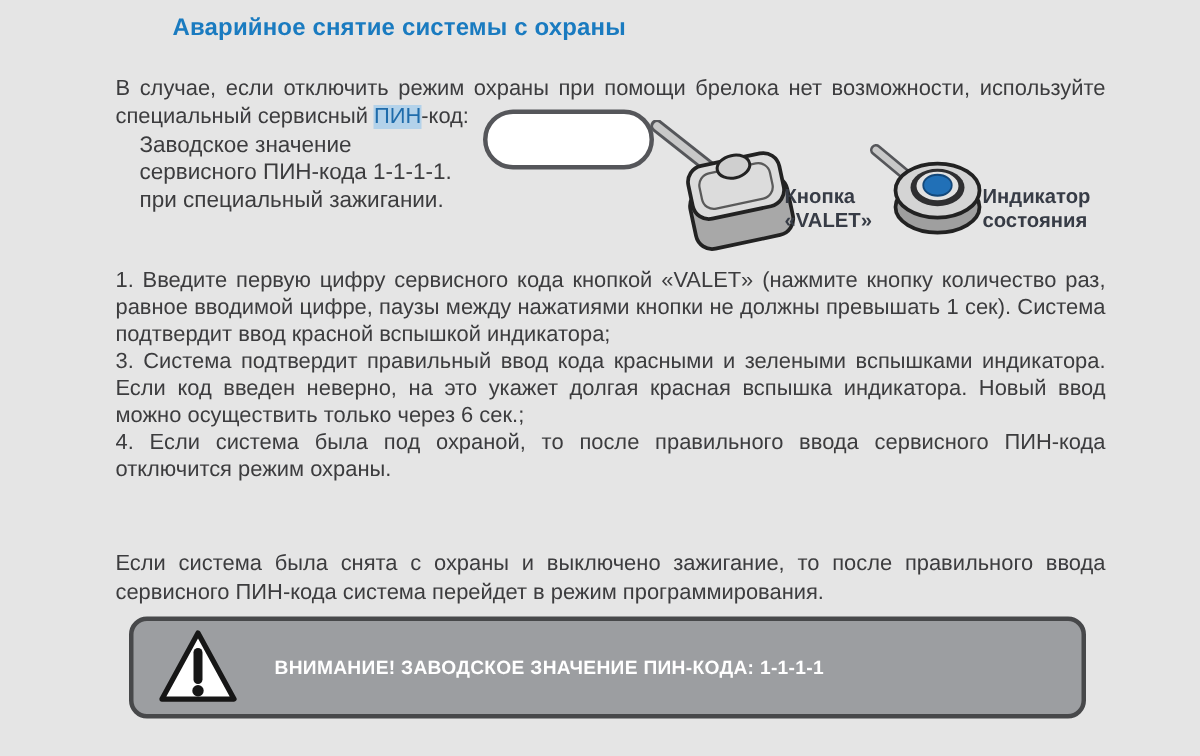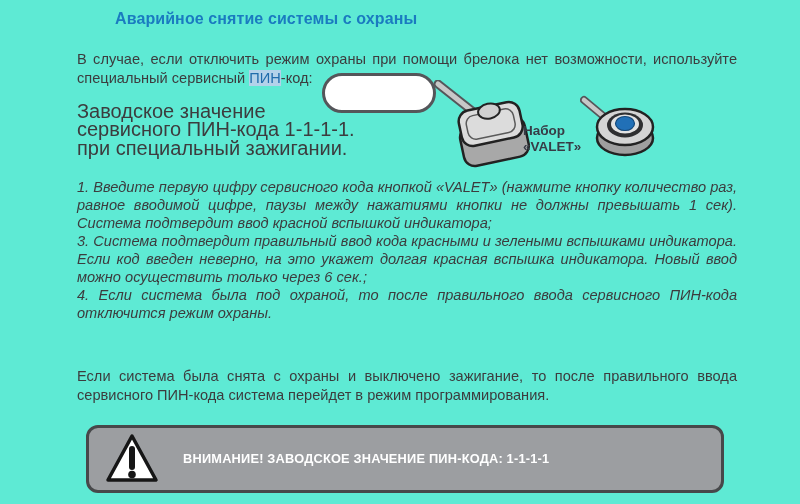--- a/index.html
+++ b/index.html
@@ -1,56 +1,56 @@
 <!DOCTYPE html>
 <html><head>
 <meta charset="utf-8">
 <style>
   html,body { margin:0; padding:0; background:#ffffff; }
   .page {
     position:relative; width:800px; height:504px; overflow:hidden;
-    background:#5eead4; color:#3c3c3e;
+    background:#e5e5e5; color:#3c3c3e;
     font-family:"Liberation Sans", sans-serif;
   }
   .title {
     position:absolute; left:115px; top:10px;
     font-size:16px; font-weight:bold; color:#1a7bc0; letter-spacing:0.1px;
   }
   .intro {
     position:absolute; left:77px; top:50px; width:660px;
     font-size:14.6px; line-height:18.5px; text-align:justify;
   }
   .hl { background:#b3d2ea; color:#1f6cab; }
   .factory {
-    position:absolute; left:77px; top:88px; width:360px;
-    font-size:20px; line-height:18.4px;margin-top:14px;
+    position:absolute; left:93px; top:88px; width:360px;
+    font-size:15px; line-height:18.4px;
   }
   .pin-box {
     position:absolute; left:322px; top:73px; width:108px; height:34px;
     background:#ffffff; border:3px solid #55565a; border-radius:20px;
   }
   .valet-svg { position:absolute; left:432px; top:80px; }
   .led-svg   { position:absolute; left:580px; top:90px; }
   .lbl {
     position:absolute; font-size:13.5px; font-weight:bold;
     color:#373c46; line-height:15.5px;
   }
   .lbl-valet { left:523px; top:123px; }
   .lbl-led   { left:655px; top:123px; }
   .steps {
     position:absolute; left:77px; top:178px; width:660px;
-    font-size:14.6px; line-height:18px; text-align:justify;font-style:italic;
+    font-size:14.6px; line-height:18px; text-align:justify;
   }
   .steps p { margin:0; }
   .closing {
     position:absolute; left:77px; top:367px; width:660px;
     font-size:14.6px; line-height:18.5px; text-align:justify;
   }
   .warning {
-    position:absolute; left:86px; top:425px; width:632px; height:62px;
+    position:absolute; left:86px; top:411px; width:632px; height:62px;
     background:#9c9ea1; border:3px solid #47484a; border-radius:12px;
     display:flex; align-items:center;
   }
   .warn-icon { margin-left:16px; flex:0 0 auto; }
   .warn-text {
     margin-left:24px; color:#ffffff; font-weight:bold;
     font-size:12.8px; line-height:16.5px; letter-spacing:0.2px;
   }
 </style>
 </head>
@@ -85,24 +85,28 @@
     <line x1="4" y1="10" x2="28" y2="30" stroke="#55565a" stroke-width="8" stroke-linecap="round"></line>
     <line x1="4" y1="10" x2="28" y2="30" stroke="#c8c8c8" stroke-width="4.5" stroke-linecap="round"></line>
     <ellipse cx="45" cy="48" rx="28" ry="17" fill="#9f9f9f" stroke="#222222" stroke-width="2.5"></ellipse>
     <ellipse cx="45" cy="37" rx="28" ry="18" fill="#d4d4d4" stroke="#222222" stroke-width="2.5"></ellipse>
     <ellipse cx="45" cy="35" rx="18" ry="12.5" fill="#2f2f31"></ellipse>
     <ellipse cx="45" cy="34" rx="14" ry="9.5" fill="#e2e2e2"></ellipse>
     <ellipse cx="45" cy="33.5" rx="9.5" ry="7" fill="#2170b7" stroke="#14487a" stroke-width="1.2"></ellipse>
   </svg>
 
   <div class="lbl lbl-valet">
-    <div>Набор</div>
+    <div>Кнопка</div>
     <div>«VALET»</div>
   </div>
 
+  <div class="lbl lbl-led">
+    <div>Индикатор</div>
+    <div>состояния</div>
+  </div>
 
   <div class="steps">
     <p>1. Введите первую цифру сервисного кода кнопкой «VALET» (нажмите кнопку количество раз, равное вводимой цифре, паузы между нажатиями кнопки не должны превышать 1 сек). Система подтвердит ввод красной вспышкой индикатора;</p>
     <p>3. Система подтвердит правильный ввод кода красными и зелеными вспышками индикатора. Если код введен неверно, на это укажет долгая красная вспышка индикатора. Новый ввод можно осуществить только через 6 сек.;</p>
     <p>4. Если система была под охраной, то после правильного ввода сервисного ПИН-кода отключится режим охраны.</p>
   </div>
 
   <div class="closing">Если система была снята с охраны и выключено зажигание, то после правильного ввода сервисного ПИН-кода система перейдет в режим программирования.</div>
 
   <div class="warning">

